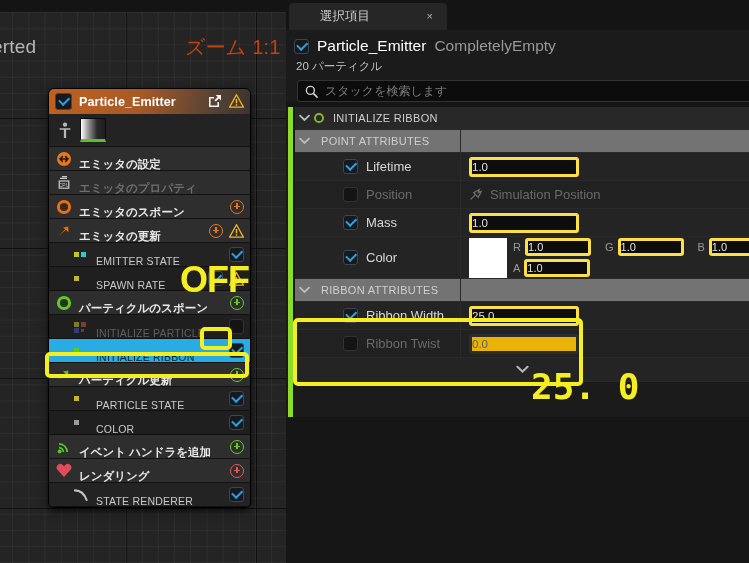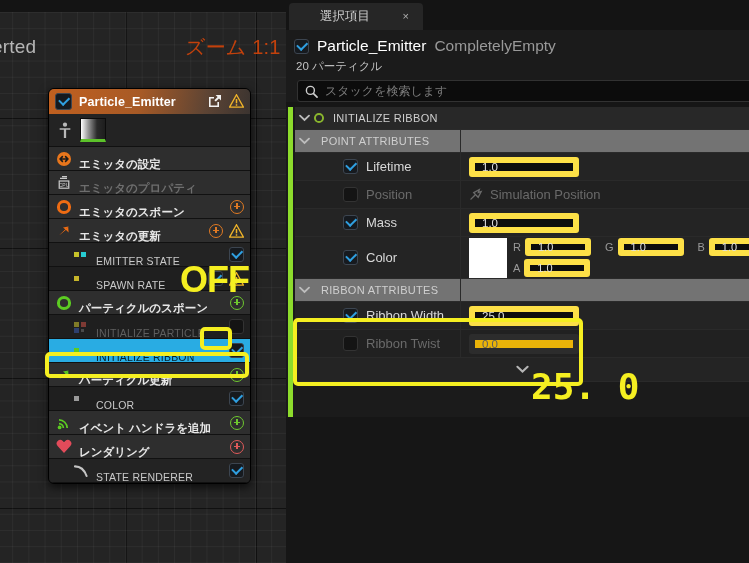--- a/index.html
+++ b/index.html
@@ -127,21 +127,21 @@
 
   
   .right-panel {
     position: absolute; left: 286px; top: 0; width: 463px; height: 563px;
     background: #161616;
   }
   .tabbar {
     height: 30px; background: #141414; position: relative;
   }
   .tab {
-    position: absolute; left: 3px; top: 3px; width: 134px; height: 27px;
+    position: absolute; left: 3px; top: 3px; width: 158px; height: 27px;
     background: #262626;
     border-top-left-radius: 4px; border-top-right-radius: 4px;
     display: flex; align-items: center;
   }
   .tab .tab-label { font-size: 12.5px; color: #cfcfcf; margin-left: 31px; }
   .tab .tab-close { position: absolute; right: 14px; top: 7px; font-size: 11px; color: #b0b0b0; }
 
   .sel-head {
     padding: 7px 0 0 8px; background: #1b1b1b;
   }
@@ -182,22 +182,22 @@
   }
   .chev svg { display: block; }
   .s-label { font-size: 11px; color: #cfcfcf; letter-spacing: .3px; }
   .s-label.small { font-size: 13px; letter-spacing: 0; color: #d8d8d8;}
   .s-label.dimmed { color: #6a6a6a; }
   .namecell { width: 165px; flex: 0 0 auto; display: flex; align-items: center; gap: 8px; padding-left: 6px;}
   .namecell.indent { padding-left: 48px; }
   .valcell { flex: 1; display: flex; align-items: center; padding-left: 8px; border-left: 1px solid #2a2a2a; height: 100%;}
 
   .field {
-    background: #0d0d0d; border: 6px solid #fde047; border-radius: 3px;
-    height: 20px; display: flex; align-items: center; padding-left: 7px;
+    background: #0d0d0d; border: 3px solid #fde047; border-radius: 3px;
+    height: 20px; display: flex; align-items: center; padding-left: 0;
     font-size: 11.5px; color: #e0e0e0;
   }
   .field.w110 { width: 110px; }
   .field.dim { color: #5e5e5e; border-color: #2c2c2c; background: #eab308;}
   .field.rgb { width: 66px; height: 18px; font-size: 11px; }
   .chan { font-size: 11px; color: #9a9a9a; margin-right: 4px; }
   .swatch { width: 38px; height: 40px; background: #ffffff; margin-right: 6px;}
 
   .plugicon { width: 15px; height: 13px; flex: 0 0 auto; margin-right: 6px;}
   .expander-row {
@@ -354,20 +354,29 @@
           </span>
         </div>
         <div class="node-row mod">
           <svg class="ico" viewBox="0 0 16 16">
             <path d="M3 12.5 12.2 3.6 12.6 9.4 9.8 6.8z" fill="#5ccc22"></path>
             <path d="M3 12.5 9.8 6.8 7 4.6 12.6 3.4z" fill="#5ccc22"></path>
           </svg>
           <span class="lbl">パーティクル更新</span>
           <span class="row-right">
             <span class="plus green"></span>
+          </span>
+        </div>
+        <div class="node-row sub">
+          <span class="dots">
+            <i style="background:#c6b52a;left:1px;top:4px"></i>
+          </span>
+          <span class="lbl sm">PARTICLE STATE</span>
+          <span class="row-right">
+            <span class="cbx on"></span>
           </span>
         </div>
         <div class="node-row sub2">
           <span class="dots">
             <i style="background:#9a9a9a;left:1px;top:4px"></i>
           </span>
           <span class="lbl sm">COLOR</span>
           <span class="row-right">
             <span class="cbx on"></span>
           </span>

